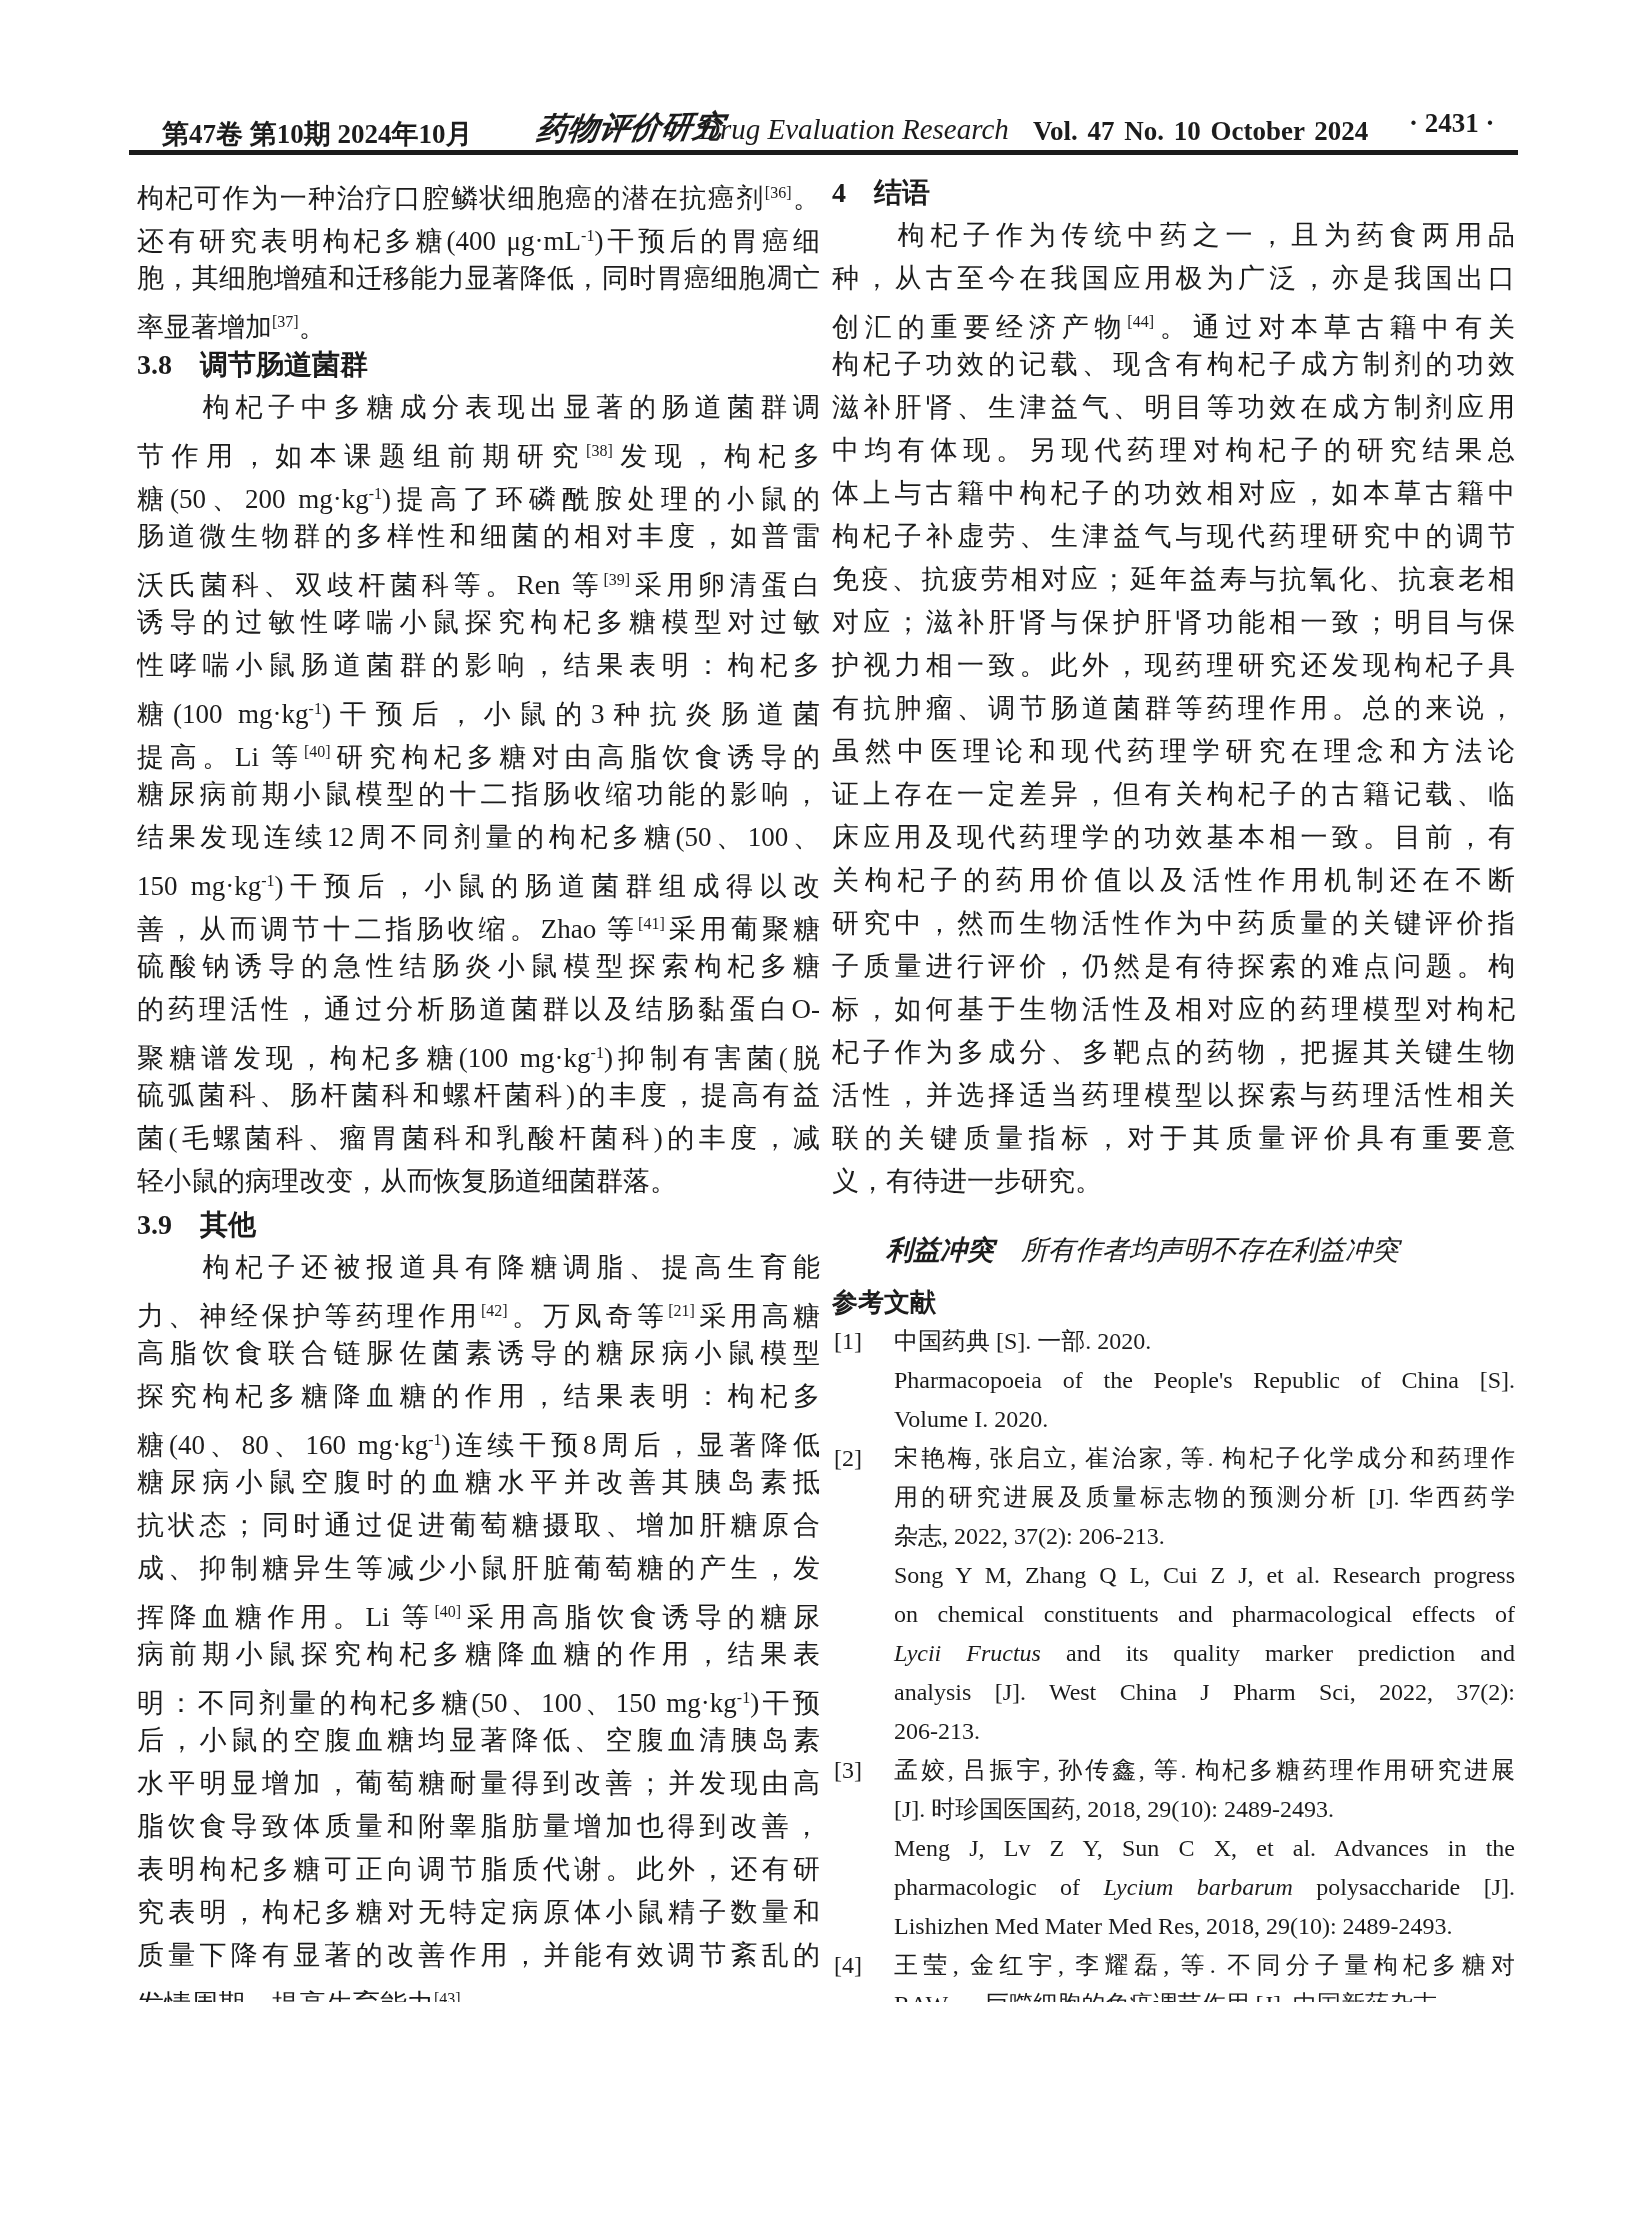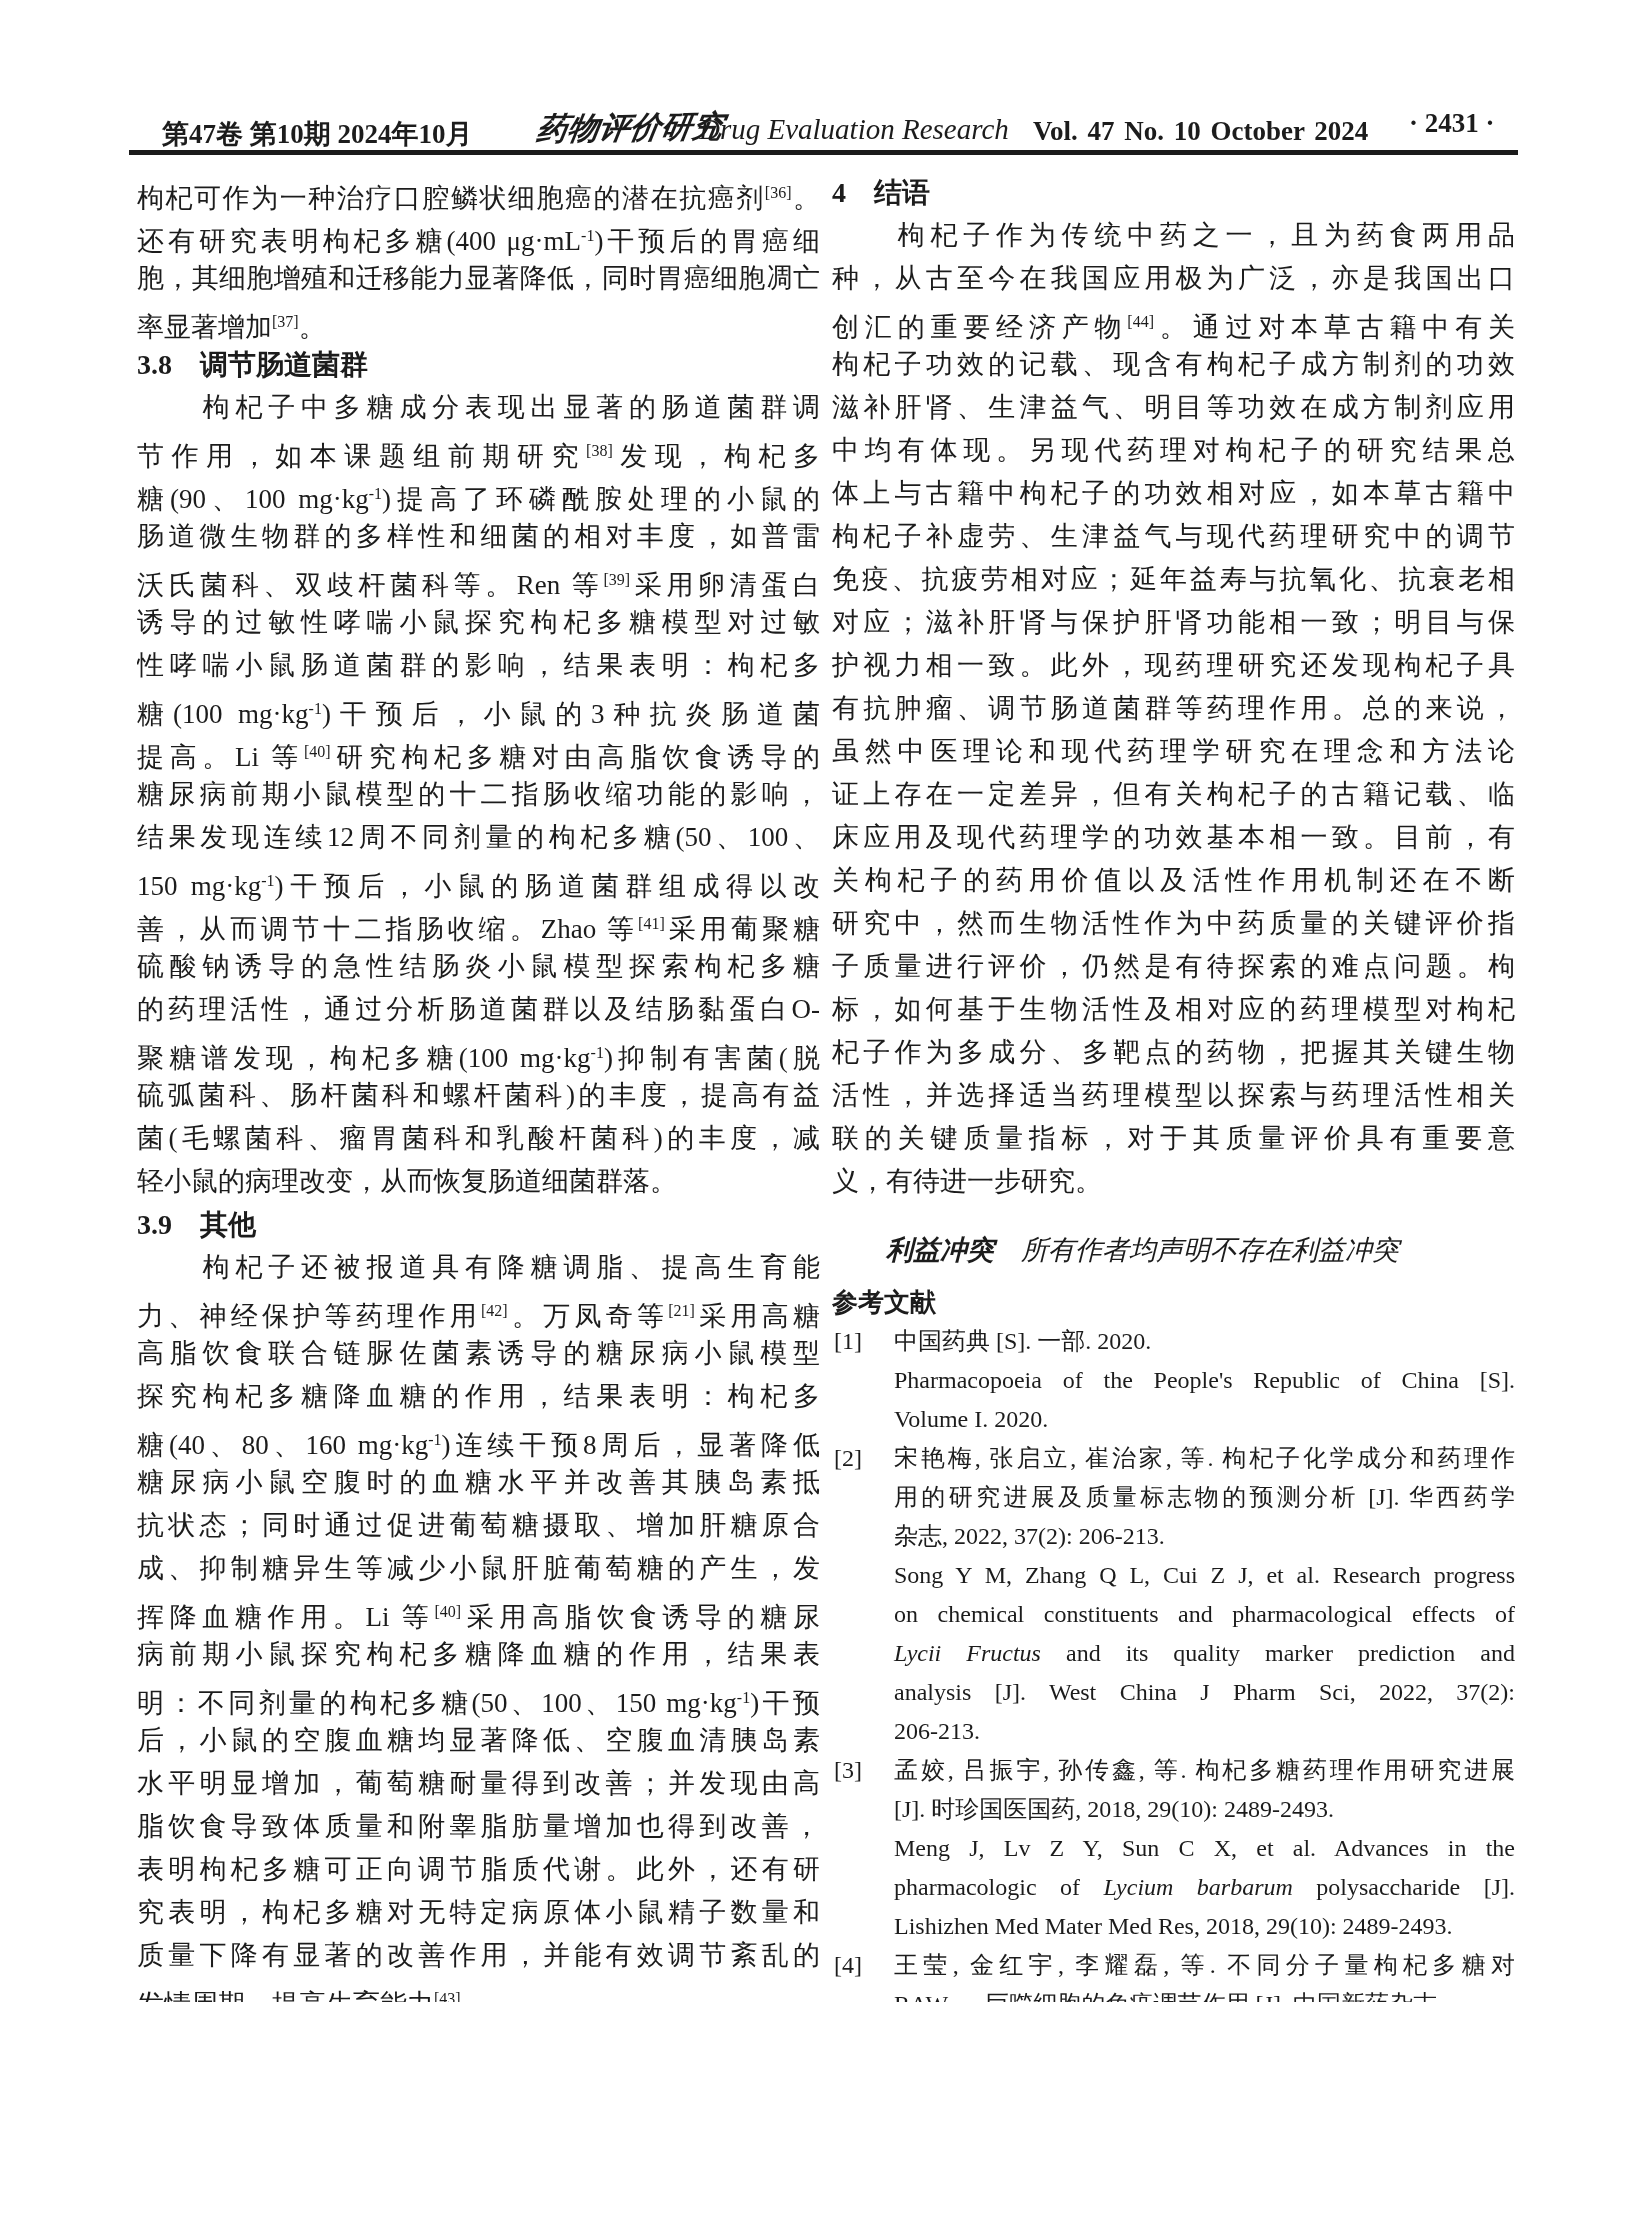--- a/index.html
+++ b/index.html
@@ -60,21 +60,21 @@
   <div class="header-rule"></div>
 
   <div class="col col-left">
       <div class="line"><span>枸杞可作为一种治疗口腔鳞状细胞癌的潜在抗癌剂</span><span class="sup">[36]</span><span>。</span></div>
       <div class="line"><span>还有研究表明枸杞多糖(400 μg·mL</span><span class="sup">-1</span><span>)干预后的胃癌细</span></div>
       <div class="line"><span>胞，其细胞增殖和迁移能力显著降低，同时胃癌细胞凋亡</span></div>
       <div class="line end"><span>率显著增加</span><span class="sup">[37]</span><span>。</span></div>
       <div class="line h end"><span>3.8</span><span class="sans">　调节肠道菌群</span></div>
       <div class="line"><span>　　枸杞子中多糖成分表现出显著的肠道菌群调</span></div>
       <div class="line"><span>节作用，如本课题组前期研究</span><span class="sup">[38]</span><span>发现，枸杞多</span></div>
-      <div class="line"><span>糖(90、100 mg·kg</span><span class="sup">-1</span><span>)提高了环磷酰胺处理的小鼠的</span></div>
+      <div class="line"><span>糖(50、200 mg·kg</span><span class="sup">-1</span><span>)提高了环磷酰胺处理的小鼠的</span></div>
       <div class="line"><span>肠道微生物群的多样性和细菌的相对丰度，如普雷</span></div>
       <div class="line"><span>沃氏菌科、双歧杆菌科等。Ren 等</span><span class="sup">[39]</span><span>采用卵清蛋白</span></div>
       <div class="line"><span>诱导的过敏性哮喘小鼠探究枸杞多糖模型对过敏</span></div>
       <div class="line"><span>性哮喘小鼠肠道菌群的影响，结果表明：枸杞多</span></div>
       <div class="line"><span>糖(100 mg·kg</span><span class="sup">-1</span><span>)干预后，小鼠的3种抗炎肠道菌</span></div>
       <div class="line"><span>提高。Li 等</span><span class="sup">[40]</span><span>研究枸杞多糖对由高脂饮食诱导的</span></div>
       <div class="line"><span>糖尿病前期小鼠模型的十二指肠收缩功能的影响，</span></div>
       <div class="line"><span>结果发现连续12周不同剂量的枸杞多糖(50、100、</span></div>
       <div class="line"><span>150 mg·kg</span><span class="sup">-1</span><span>)干预后，小鼠的肠道菌群组成得以改</span></div>
       <div class="line"><span>善，从而调节十二指肠收缩。Zhao 等</span><span class="sup">[41]</span><span>采用葡聚糖</span></div>

